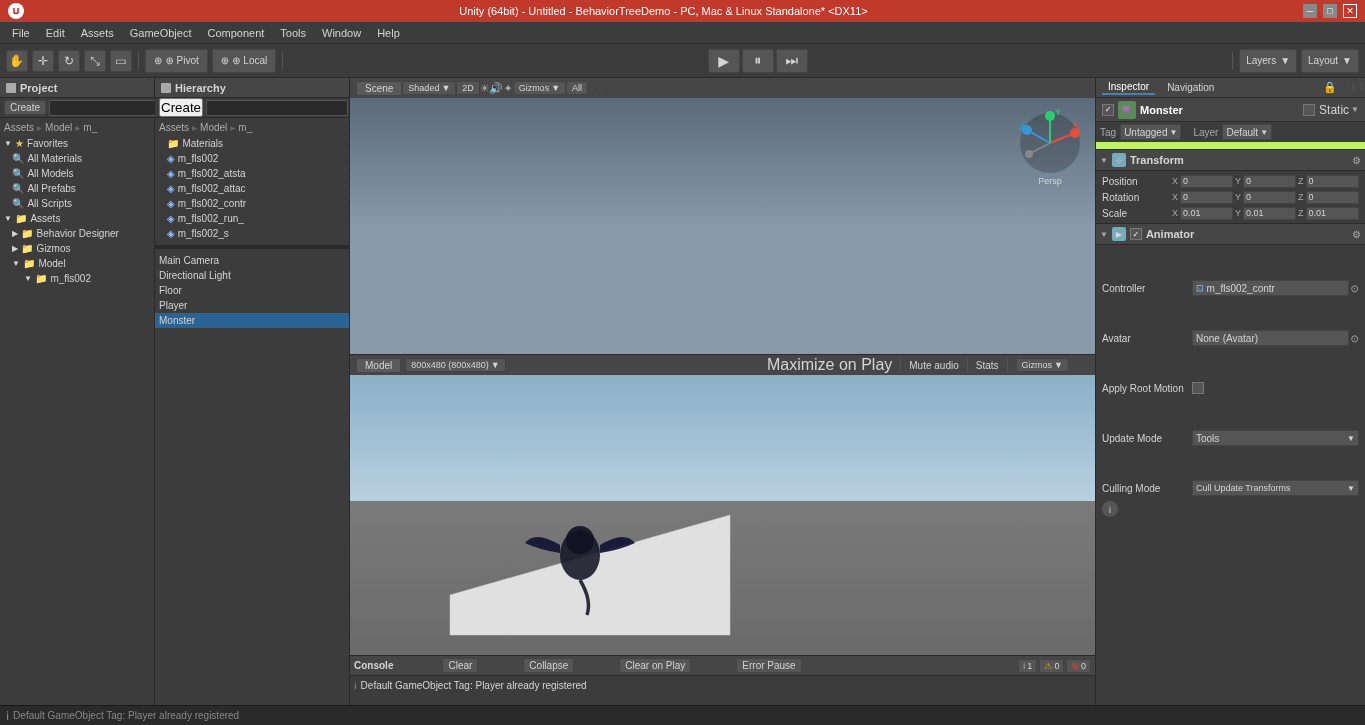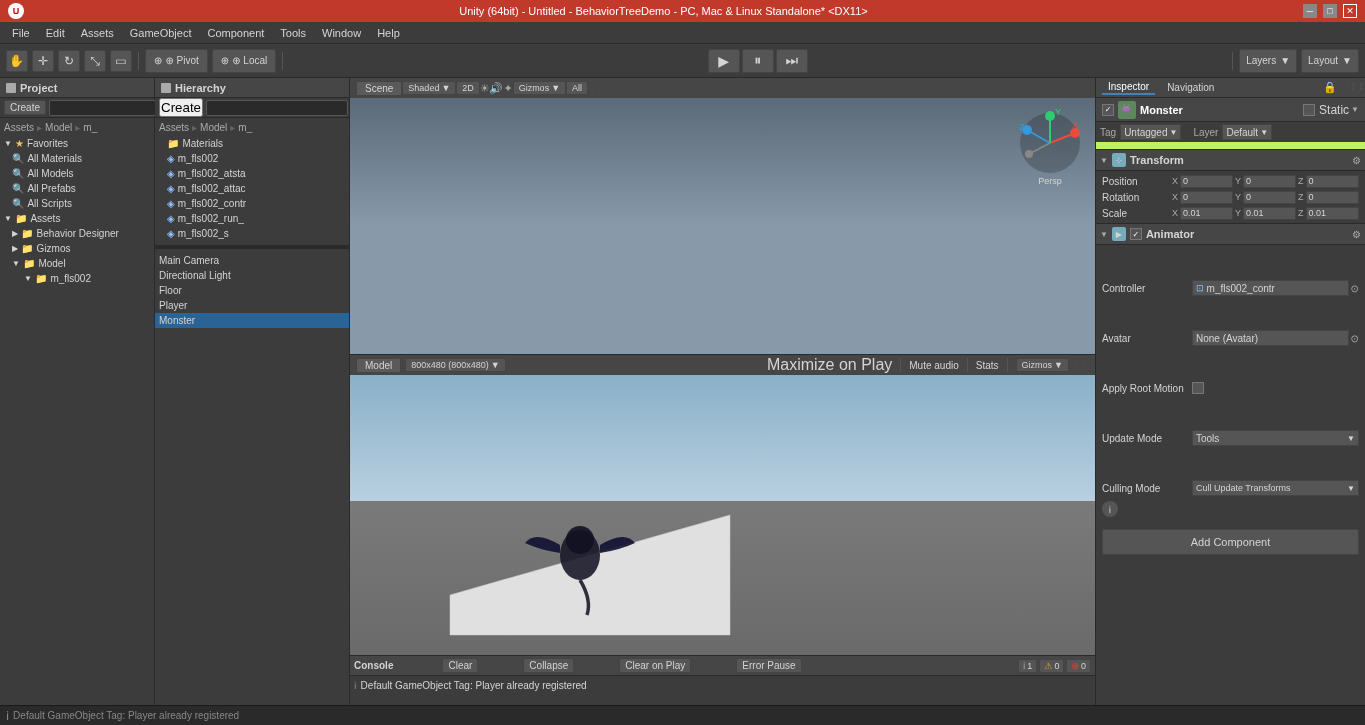--- a/index.html
+++ b/index.html
@@ -1046,21 +1046,20 @@
           <span>Cull Update Transforms</span>
           <span style="margin-left:auto;font-size:8px;">▼</span>
         </div>
       </div>
 
       <div style="padding:2px 6px;display:flex;gap:8px;align-items:flex-start;">
         <div style="width:16px;height:16px;background:#555;border-radius:50%;display:flex;align-items:center;justify-content:center;font-size:9px;margin-top:2px;flex-shrink:0;">ℹ</div>
       </div>
     </div>
 
-    <button class="add-component-btn">Add Component</button>
   </div>
 
 </div>
 
 <div id="statusbar">
   <span class="status-icon">ℹ</span>
   <span>Default GameObject Tag: Player already registered</span>
 </div>
 
 </body></html>

